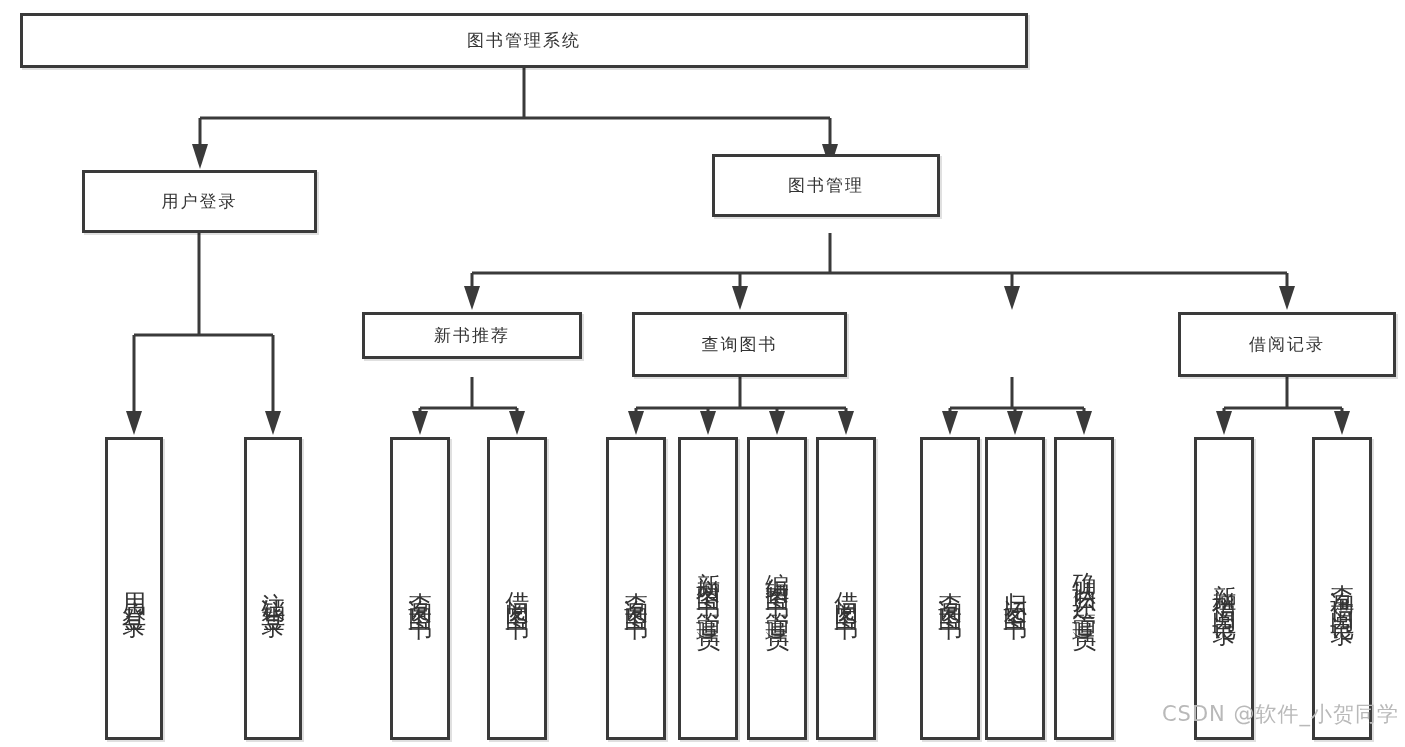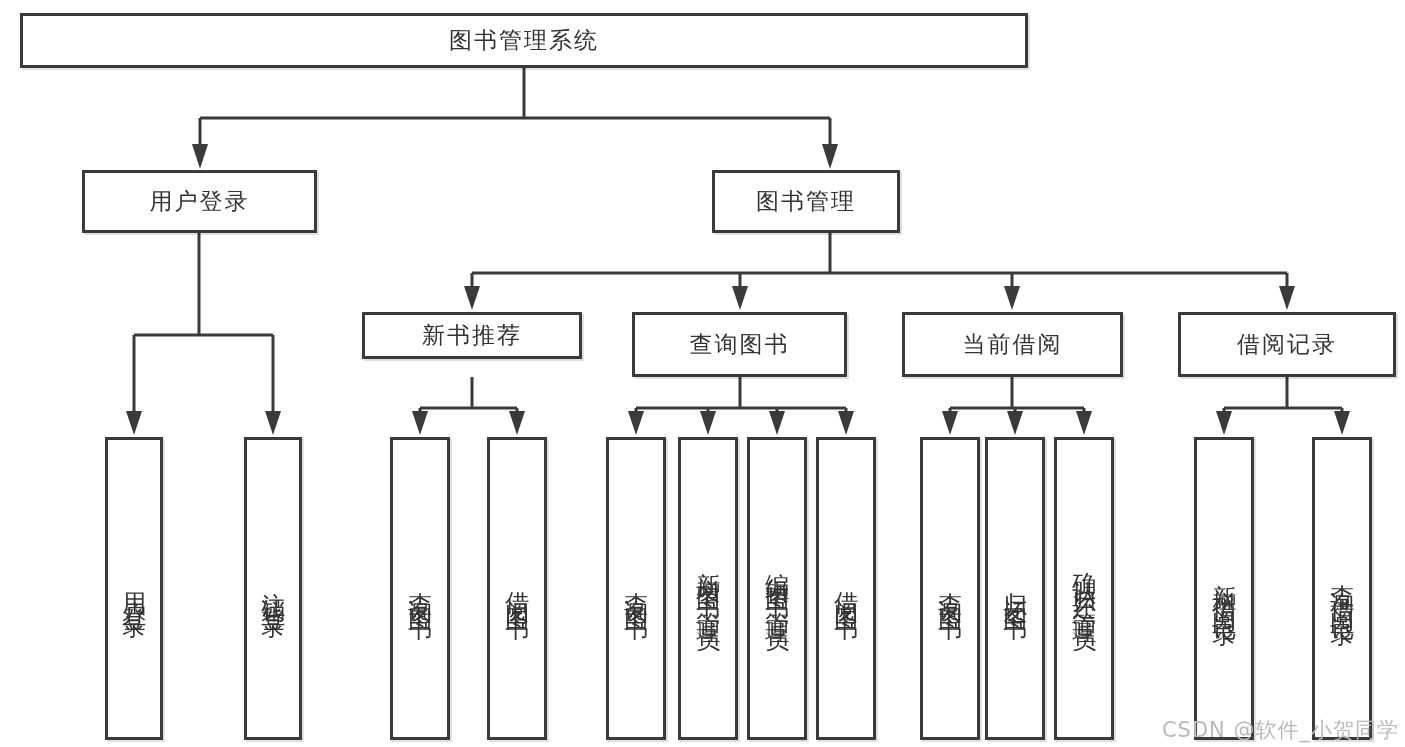--- a/index.html
+++ b/index.html
@@ -16,32 +16,32 @@
     position:absolute;
     background:#ffffff;
     border:3px solid #3a3a3a;
     box-shadow:2px 2px 0 rgba(0,0,0,0.12);
     box-sizing:border-box;
     display:flex;
     align-items:center;
     justify-content:center;
     text-align:center;
   }
-  .hlabel { font-size:23px; letter-spacing:2px; white-space:nowrap; }
+  .hlabel { font-size:17px; letter-spacing:2px; white-space:nowrap; }
   .vtext {
     writing-mode:vertical-rl;
     text-orientation:mixed;
     font-size:24px;
     letter-spacing:8px;
     line-height:1.1;
     white-space:nowrap;
   }
   .watermark {
     position:absolute;
-    right:6px; bottom:3px;
+    right:6px; bottom:19px;
     font-size:21px;
     letter-spacing:1px;
     color:#b9b9b9;
     white-space:nowrap;
   }
 </style>
 </head>
 <body>
 
 <div class="canvas">
@@ -86,32 +86,29 @@
     </g>
   </svg>
 
   <div class="box" style="left:20px; top:13px; width:1008px; height:55px;">
     <span class="hlabel">图书管理系统</span>
   </div>
 
   <div class="box" style="left:82px; top:170px; width:235px; height:63px;">
     <span class="hlabel">用户登录</span>
   </div>
-  <div class="box" style="left:712px; top:170px; width:188px; height:63px;">
+  <div class="box" style="left:712px; top:154px; width:228px; height:63px;">
     <span class="hlabel">图书管理</span>
   </div>
 
   <div class="box" style="left:362px; top:312px; width:220px; height:47px;">
     <span class="hlabel">新书推荐</span>
   </div>
   <div class="box" style="left:632px; top:312px; width:215px; height:65px;">
     <span class="hlabel">查询图书</span>
-  </div>
-  <div class="box" style="left:902px; top:312px; width:221px; height:65px;">
-    <span class="hlabel">当前借阅</span>
   </div>
   <div class="box" style="left:1178px; top:312px; width:218px; height:65px;">
     <span class="hlabel">借阅记录</span>
   </div>
 
   <div class="box" style="left:105px; top:437px; width:58px; height:303px;">
     <span class="vtext">用户登录</span>
   </div>
   <div class="box" style="left:244px; top:437px; width:58px; height:303px;">
     <span class="vtext">注销登录</span>

